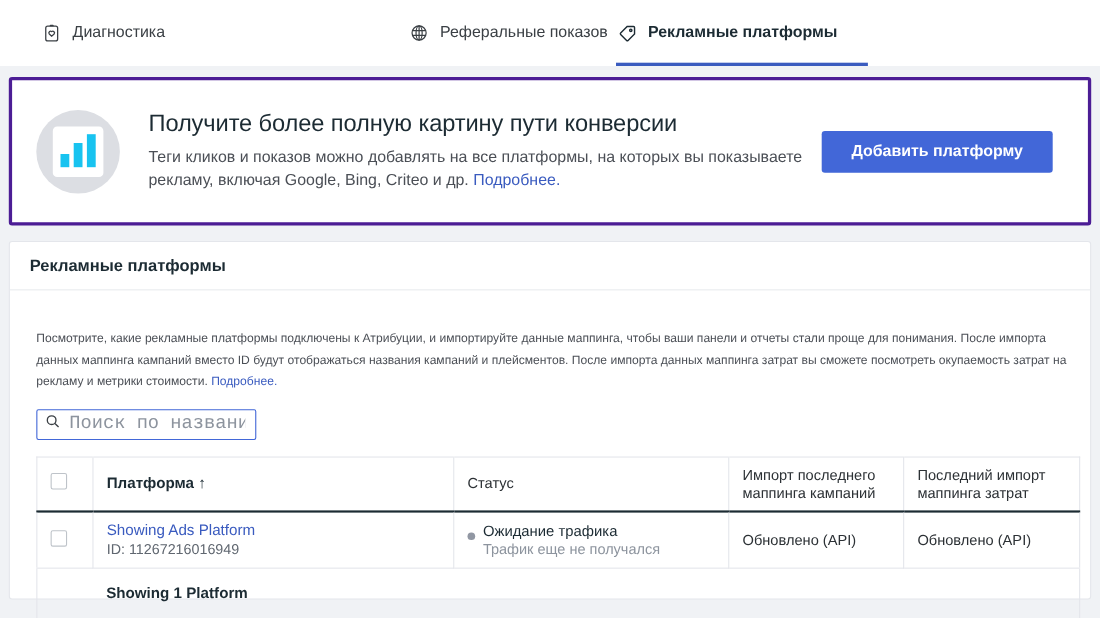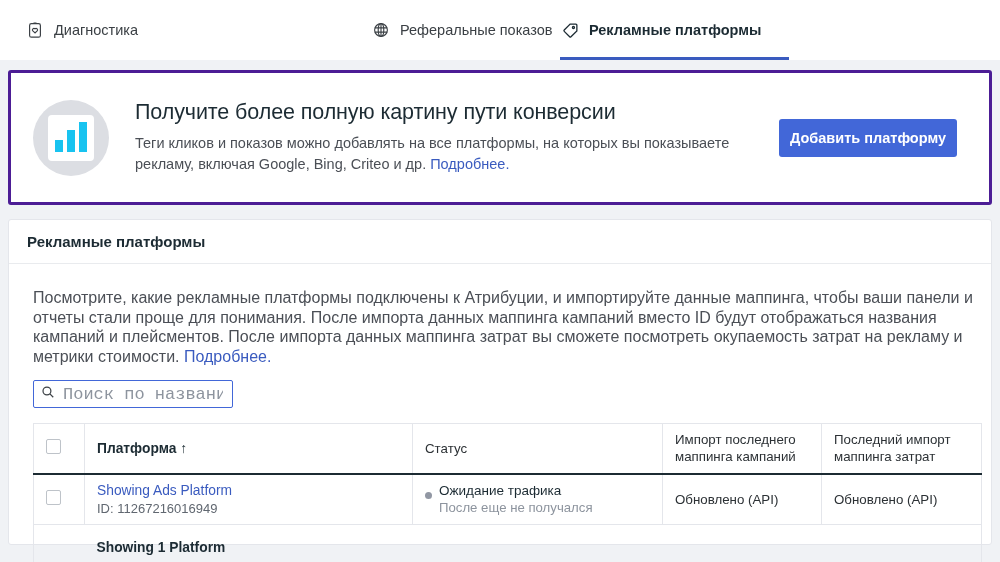--- a/index.html
+++ b/index.html
@@ -27,21 +27,21 @@
     color: #3b4045;
     font-size: 14.5px;
   }
   .tab .tab-icon { display: flex; align-items: center; justify-content: center; width: 20px; height: 20px; }
   .tab .tab-icon svg { display: block; }
   .tab.active { color: #1c2b33; font-weight: bold; }
   .tab.active .underline {
     position: absolute; left: 0; right: 0; bottom: 0;
     height: 3px; background: #3a5bbf;
   }
-  .t1 { position: absolute; left: 25px; }
+  .t1 { position: absolute; left: 37px; }
   .t2 { position: absolute; left: 178px; }
   .t3 { position: absolute; left: 371px; }
   .t4 { position: absolute; left: 560px; width: 230px; justify-content: flex-start; }
   .t4 .underline { left: 0; width: 229px; }
 
   
   .hero {
     position: absolute; left: 8px; top: 70px;
     width: 984px; height: 135px;
     background: #ffffff;
@@ -75,43 +75,43 @@
     font-size: 14.5px; color: #4b4f56; line-height: 21px;
     max-width: 660px;
   }
   .hero-sub a, .link { color: #3a5bbf; text-decoration: none; cursor: pointer; }
   .hero-btn {
     margin-right: 32px; flex: none;
     background: #4267d8;
     color: #ffffff;
     font-size: 14.5px; font-weight: bold;
     border: none; border-radius: 3px;
-    padding: 11px 11px;
+    padding: 11px 27px;
     cursor: pointer;
     white-space: nowrap;
   }
 
   
   .card {
     position: absolute; left: 8px; top: 219px;
     width: 984px; height: 326px;
     background: #ffffff;
     border: 1px solid #e4e6eb;
     border-radius: 3px;
   }
   .card-head {
     height: 44px; display: flex; align-items: center;
     padding: 0 18px;
     border-bottom: 1px solid #e9ebee;
     font-size: 15px; font-weight: bold; color: #1c2b33;
   }
   .card-body { padding: 18px 18px 0 18px; }
   .desc {
-    font-size: 16px; color: #4b4f56; line-height: 19.5px;
-    margin: 6px 0 14px 6px;
+    font-size: 11px; color: #4b4f56; line-height: 19.5px;
+    margin: 17px 0 14px 6px;
     width: 948px;
   }
 
   .search {
     margin-left: 6px;
     width: 200px; height: 28px;
     border: 1px solid #4267d8;
     border-radius: 2px;
     display: flex; align-items: center;
     padding: 0 7px; gap: 6px;
@@ -281,21 +281,21 @@
             </td>
             <td>
               <div class="plat-name">Showing Ads Platform</div>
               <div class="plat-id">ID: 11267216016949</div>
             </td>
             <td>
               <div class="status-line1">
                 <span class="dot"></span>
                 <span>Ожидание трафика</span>
               </div>
-              <div class="status-line2">После еще не получался</div>
+              <div class="status-line2">Трафик еще не получался</div>
             </td>
             <td>Обновлено (API)</td>
             <td>Обновлено (API)</td>
           </tr>
           <tr class="foot">
             <td></td>
             <td colspan="4">Showing 1 Platform</td>
           </tr>
         </tbody>
       </table>

